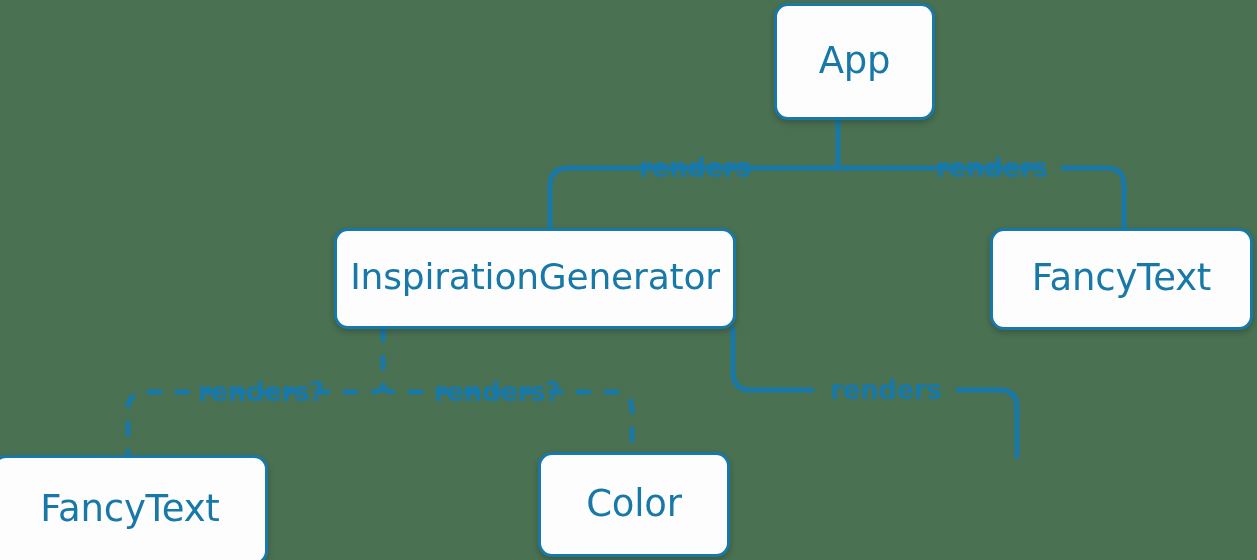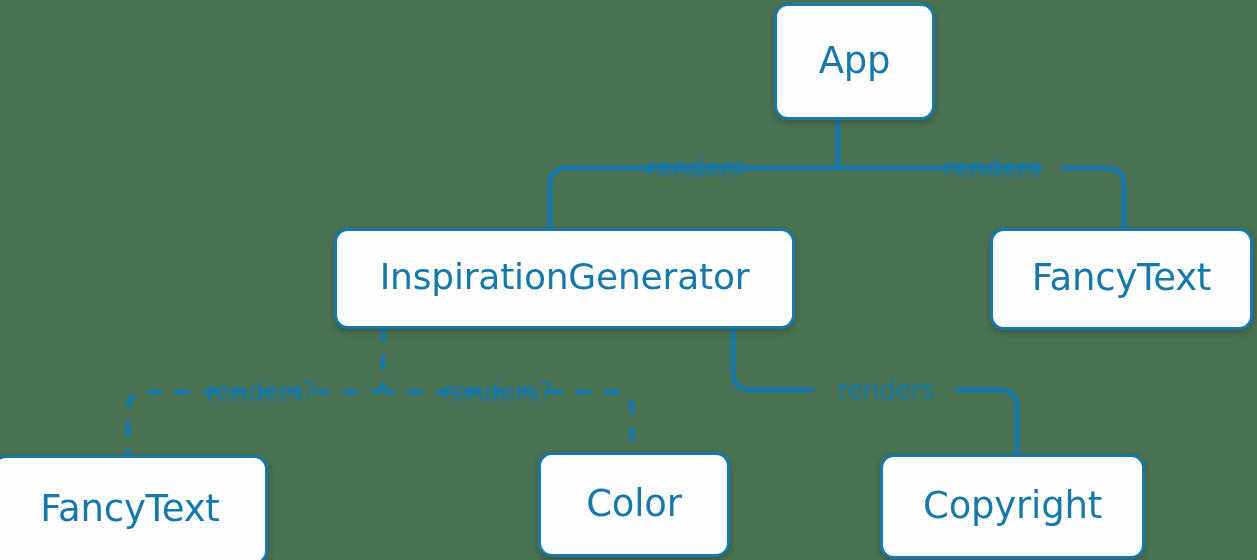--- a/index.html
+++ b/index.html
@@ -42,29 +42,29 @@
     z-index: 2;
   }
   .node-label {
     line-height: 1;
     padding-bottom: 3px;
   }
   .edge-label {
     position: absolute;
     color: #1878a8;
     font-size: 26px;
-    font-weight: 400;
+    font-weight: 700;
     letter-spacing: -0.3px;
     white-space: nowrap;
     z-index: 3;
     transform: translate(-50%, -50%);
   }
   
   #node-app        { left: 757px;  top: 3px;   width: 161px; height: 117px; margin-left: 17px;  }
-  #node-inspgen    { left: 334px;  top: 228px; width: 461px; height: 101px; font-size: 36px; }
+  #node-inspgen    { left: 334px;  top: 228px; width: 402px; height: 101px; font-size: 36px; }
   #node-fancytext-right { left: 990px; top: 228px; width: 263px; height: 102px; }
   #node-fancytext-left  { left: -8px; top: 455px; width: 276px; height: 110px; }
   #node-color      { left: 538px;  top: 452px; width: 192px; height: 105px; }
   #node-copyright  { left: 880px;  top: 454px; width: 265px; height: 105px; }
   
   #label-renders-left   { left: 695px; top: 168px; }
   #label-renders-right  { left: 992px; top: 168px; }
   #label-renders-copy   { left: 886px; top: 390px; }
   #label-renders-q1     { left: 261px; top: 392px; }
   #label-renders-q2     { left: 497px; top: 392px; }
@@ -112,23 +112,20 @@
   </div>
 
   <div class="node" id="node-fancytext-left">
     <span class="node-label">FancyText</span>
   </div>
 
   <div class="node" id="node-color">
     <span class="node-label">Color</span>
   </div>
 
-  <div class="node" id="node-copyright">
-    <span class="node-label">Copyright</span>
-  </div>
 
   <div class="edge-label" id="label-renders-left">renders</div>
 
   <div class="edge-label" id="label-renders-right">renders</div>
 
   <div class="edge-label" id="label-renders-copy">renders</div>
 
   <div class="edge-label" id="label-renders-q1">renders?</div>
 
   <div class="edge-label" id="label-renders-q2">renders?</div>

